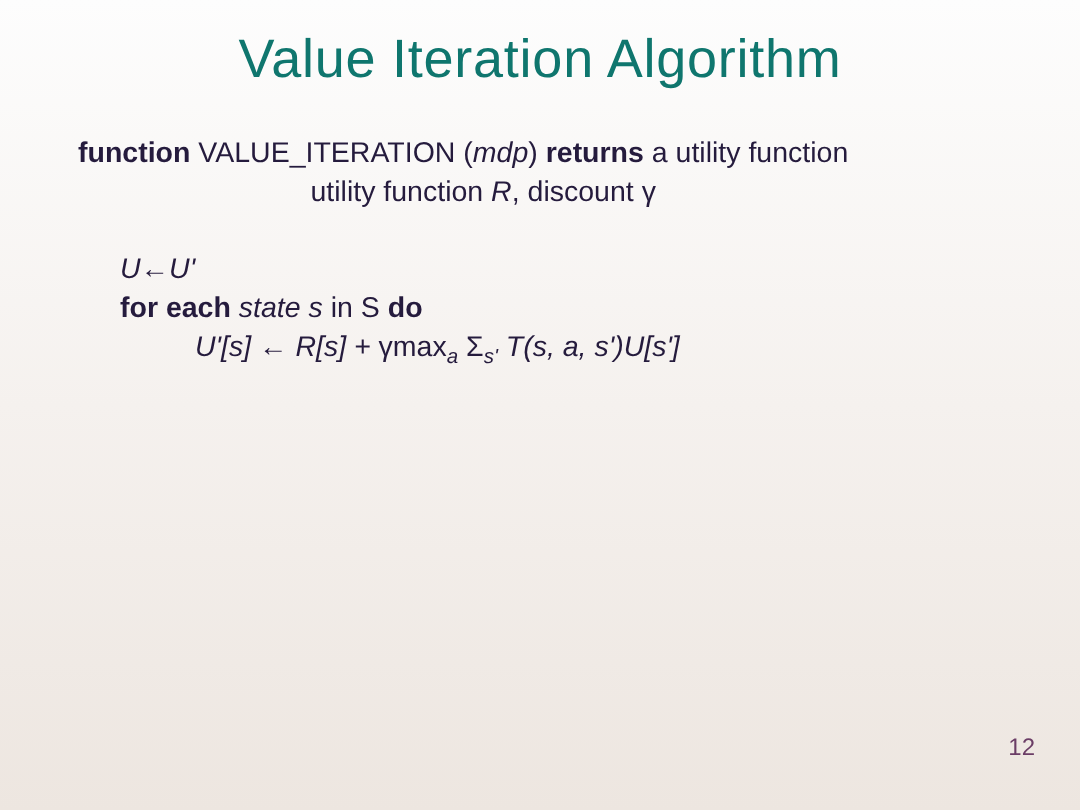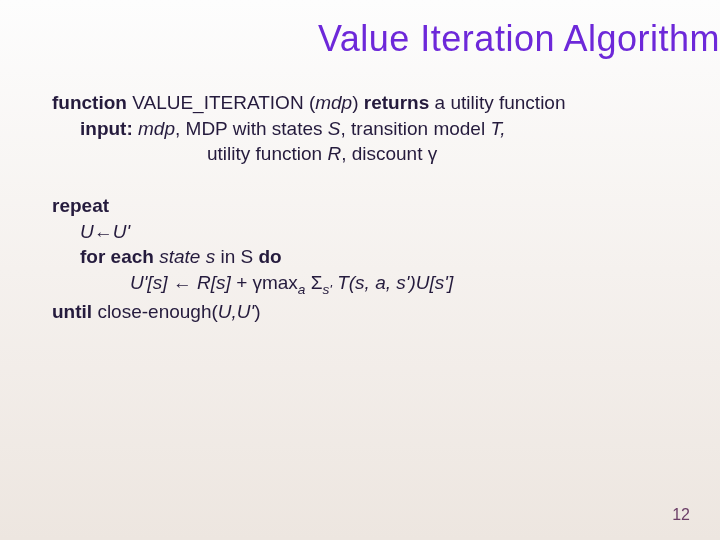--- a/index.html
+++ b/index.html
@@ -7,85 +7,76 @@
     padding: 0;
     width: 720px;
     height: 540px;
     background: linear-gradient(180deg, #fdfdfd 0%, #f5f1ee 50%, #ede6e0 100%);
     font-family: Verdana, Geneva, sans-serif;
     color: #2a2340;
     position: relative;
     overflow: hidden;
   }
   .title {
-    text-align: right;
+    text-align: center;
     font-size: 36px;
     font-weight: 400;
     font-family: Verdana, Geneva, sans-serif;
-    color: #6d28d9;
+    color: #0f766e;
     padding-top: 18px;
     padding-bottom: 10px;
     letter-spacing: 0.5px;
   }
   .content {
     padding: 20px 42px 0 52px;
     font-size: 19px;
     line-height: 1.35;
     color: #251b3d;
   }
   .b { font-weight: bold; }
   .i { font-style: italic; }
   .indent1 { padding-left: 28px; }
   .indent3 { padding-left: 155px; }
   .indent4 { padding-left: 78px; }
   .block2 { margin-top: 26px; }
   .sub { font-size: 0.72em; vertical-align: sub; }
   .page-num {
     position: absolute;
     right: 30px;
-    bottom: 16px;
+    bottom: 32px;
     color: #6b3d66;
     font-size: 16px;
   }
 </style>
 </head>
 <body>
 
 <div class="title">Value Iteration Algorithm</div>
 
 <div class="content">
 
   <div>
     <span class="b">function</span>
     <span>VALUE_ITERATION (</span><span class="i">mdp</span><span>)</span><span class="b"> returns </span><span>a utility function</span>
   </div>
 
-  <div class="indent1">
-    <span class="b">input:</span><span class="i"> mdp</span><span>, MDP with states </span><span class="i">S</span><span>, transition model </span><span class="i">T,</span>
-  </div>
 
   <div class="indent3">
     <span>utility function </span><span class="i">R</span><span>, discount </span><span>γ</span>
   </div>
 
 
 
   <div class="block2">
-    <div>
-      <span class="b">repeat</span>
-    </div>
     <div class="indent1">
       <span class="i">U</span><span>←</span><span class="i">U'</span>
     </div>
     <div class="indent1">
       <span class="b">for each </span><span class="i">state s</span><span> in S </span><span class="b">do</span>
     </div>
     <div class="indent4">
       <span class="i">U'[s] </span><span>← </span><span class="i">R[s] + </span><span>γ</span><span>max</span><span class="sub i">a</span><span> Σ</span><span class="sub i">s'</span><span class="i"> T(s, a, s')U[s']</span>
     </div>
-    <div>
-      <span class="b">until</span><span> close-enough(</span><span class="i">U,U'</span><span>)</span>
-    </div>
   </div>
 
 </div>
 
 <div class="page-num">12</div>
 
 </body></html>

